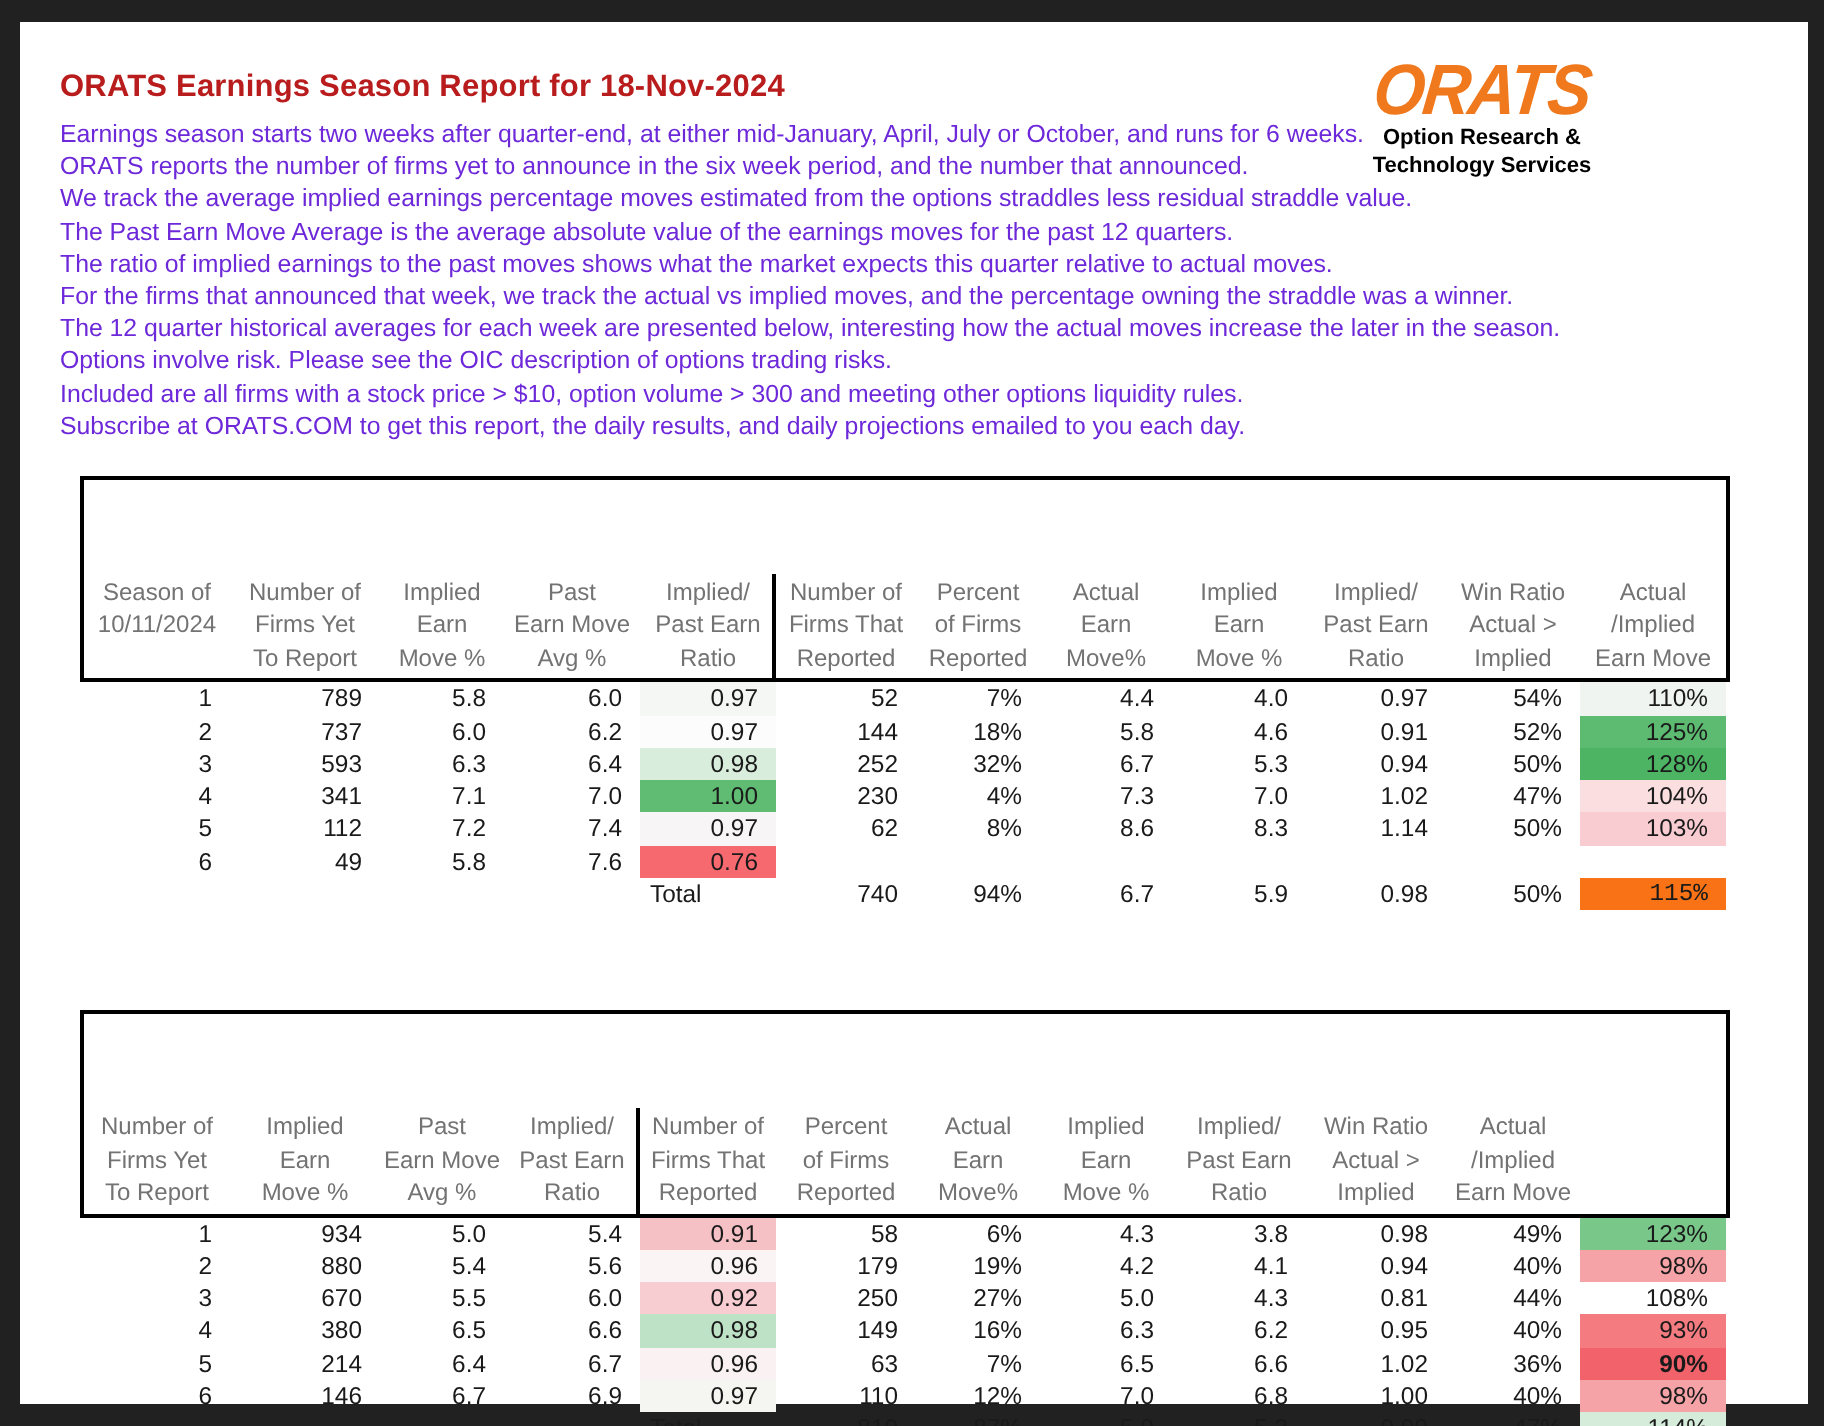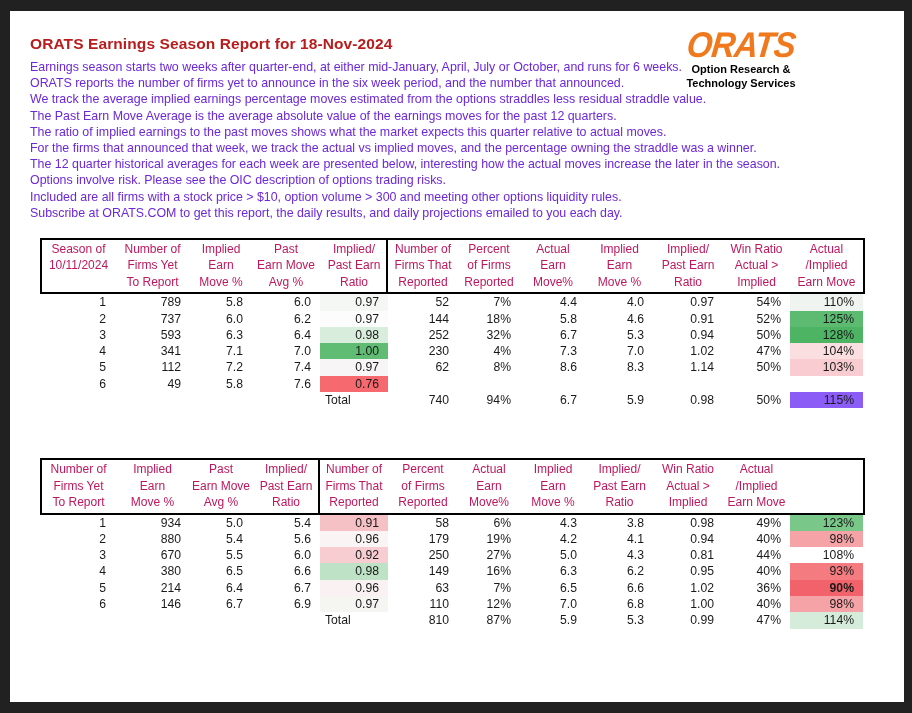--- a/index.html
+++ b/index.html
@@ -34,21 +34,21 @@
   .t1{margin-top:17px;}
   .t2{margin-top:50px;}
   .thead{
     display:grid;
     grid-template-columns:73px 75px 62px 68px 68px 70px 62px 66px 67px 70px 67px 73px;
     border:2px solid #000;
     box-sizing:border-box;width:825px;
   }
   .hcell{
     text-align:center;font-size:12px;line-height:16.4px;
-    padding:1px 0 2px 0;color:#be185d;
+    padding:1px 0 2px 0;color:#737373;margin-top:47px;
   }
   .hcell.c5{border-left:2px solid #000;margin-left:-2px;}
   .tbody{width:825px;}
   .trow{
     display:grid;
     grid-template-columns:73px 75px 62px 68px 68px 70px 62px 66px 67px 70px 67px 73px;
     margin-left:2px;
   }
   .cell{
     font-size:12.2px;line-height:16.3px;height:16.3px;
@@ -239,21 +239,21 @@
             <div class="cell c1"></div>
             <div class="cell c2"></div>
             <div class="cell c3"></div>
             <div class="cell c4 total-label">Total</div>
             <div class="cell c5">740</div>
             <div class="cell c6">94%</div>
             <div class="cell c7">6.7</div>
             <div class="cell c8">5.9</div>
             <div class="cell c9">0.98</div>
             <div class="cell c10">50%</div>
-            <div class="cell c11" style="background: #8b5cf6;">115%</div>
+            <div class="cell c11" style="background: #f97316; font-family: Liberation Mono, monospace;">115%</div>
           </div>
         </div>
     </div>
 
     <div class="etable t2">
       <div class="thead">
           <div class="hcell c1">
             <div>Number of</div>
             <div>Firms Yet</div>
             <div>To Report</div>

